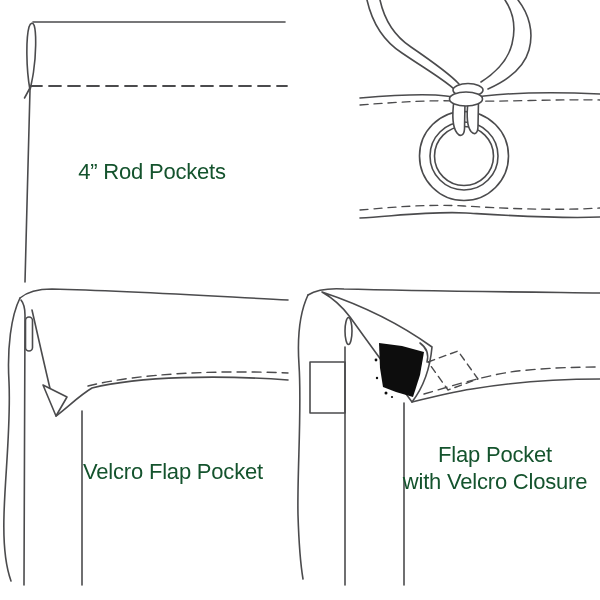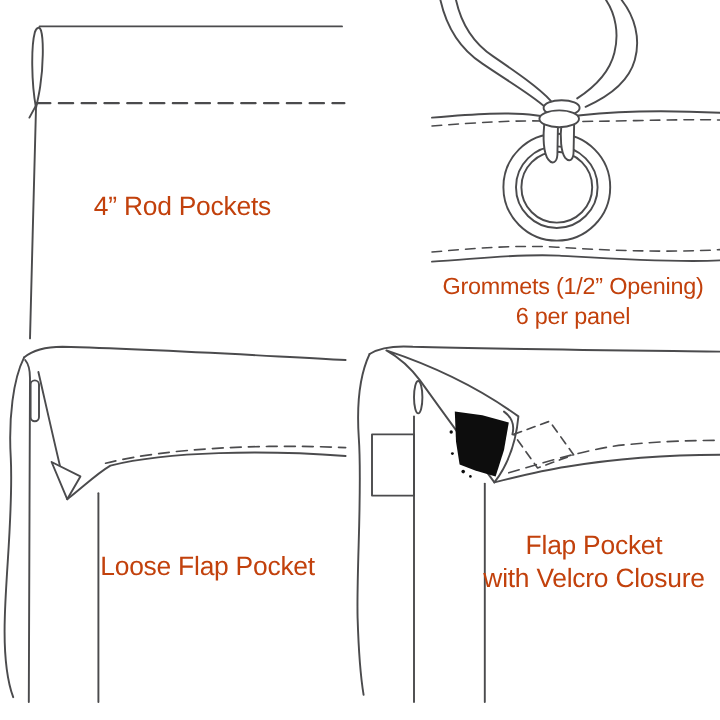--- a/index.html
+++ b/index.html
@@ -6,21 +6,21 @@
   #stage{
     position:relative;
     width:600px;height:600px;
     background:#ffffff;
     overflow:hidden;
     font-family:"Liberation Sans", sans-serif;
   }
   #art{position:absolute;left:0;top:0;width:600px;height:600px;display:block;}
   .label{
     position:absolute;
-    color:#c2410c;
+    color:#14532d;
     text-align:center;
     letter-spacing:-0.2px;
     white-space:nowrap;
   }
   .label .ln{display:block;}
   #label-rod{left:52px;top:159px;width:200px;font-size:22px;line-height:26px;}
   #label-grommets{left:355px;top:227px;width:245px;font-size:19.5px;line-height:25px;}
   #label-loose{left:73px;top:459px;width:200px;font-size:22px;line-height:26px;}
   #label-velcro{left:384px;top:441px;width:222px;font-size:22px;line-height:27px;}
 </style>
@@ -89,27 +89,23 @@
       <path d="M 412 402 C 432 397 452 392 472 389 C 520 381 562 379 600 379"></path>
       <path d="M 424 394 C 448 387 480 377 510 372 C 540 368 575 367 600 367" stroke-width="1.4" stroke-dasharray="9 6"></path>
       <path d="M 404 403 L 404 585"></path>
     </g>
   </svg>
 
   <div class="label" id="label-rod">
     <span class="ln">4” Rod Pockets</span>
   </div>
 
-  <div class="label" id="label-grommets">
-    <span class="ln">Grommets (1/2” Opening)</span>
-    <span class="ln">6 per panel</span>
-  </div>
 
   <div class="label" id="label-loose">
-    <span class="ln">Loose Flap Pocket</span>
+    <span class="ln">Velcro Flap Pocket</span>
   </div>
 
   <div class="label" id="label-velcro">
     <span class="ln">Flap Pocket</span>
     <span class="ln">with Velcro Closure</span>
   </div>
 
 </div>
 
 </body></html>

